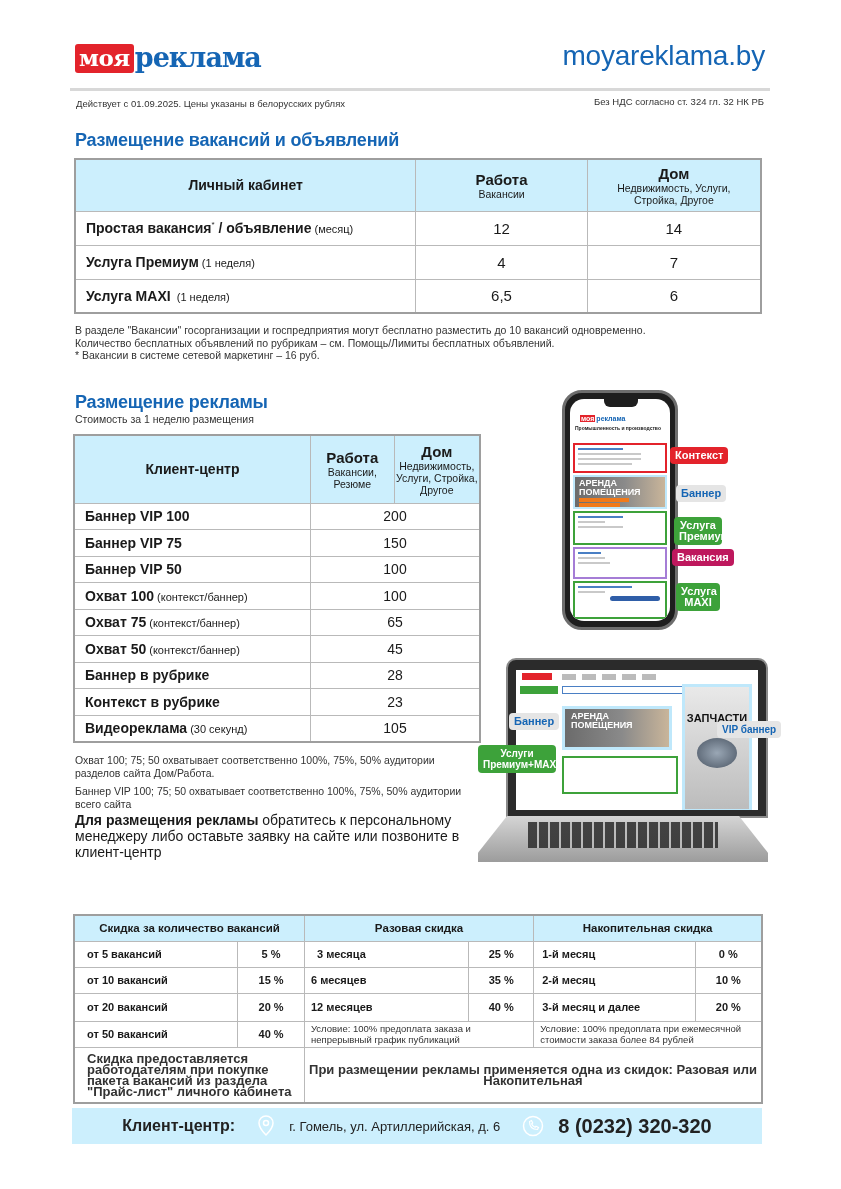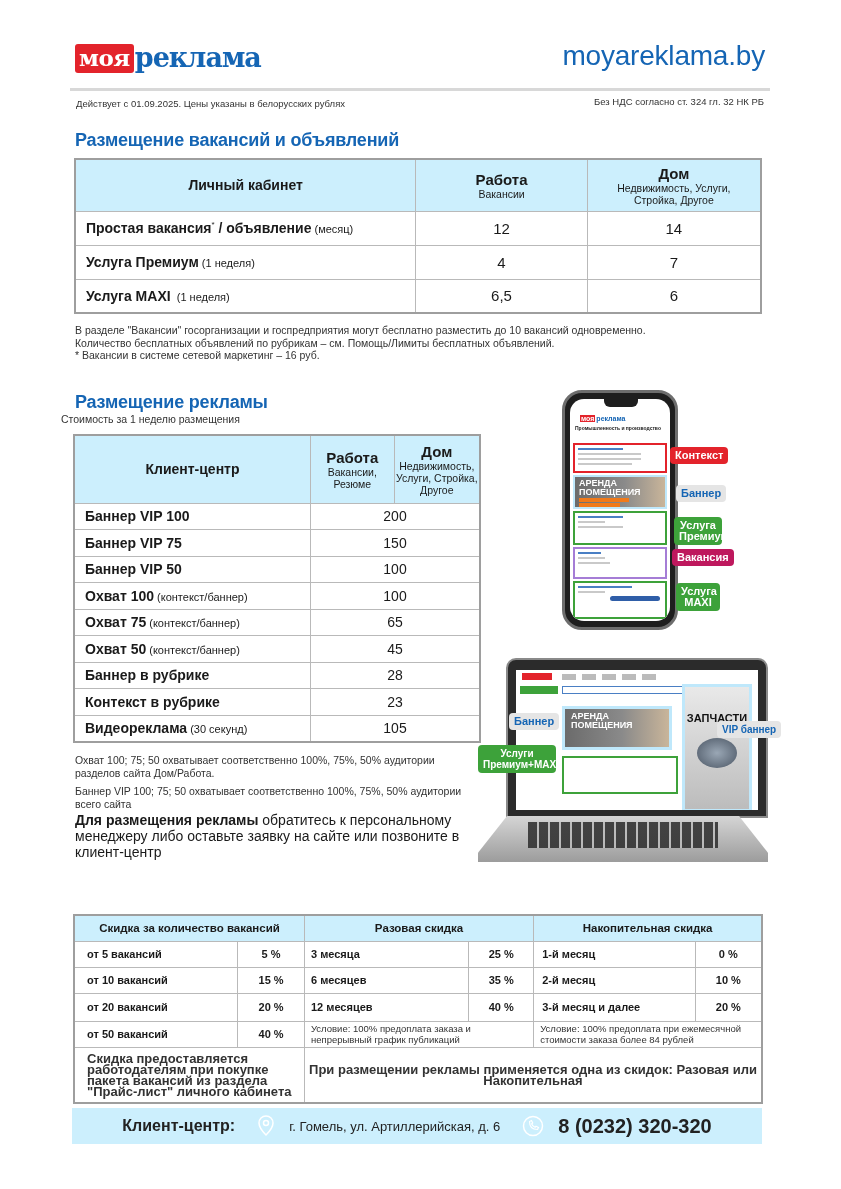--- a/index.html
+++ b/index.html
@@ -32,21 +32,21 @@
   .t1 .h-col .small { font-size: 10.5px; font-weight: normal; display: block; line-height: 12px; }
   .t1 td { height: 34px; font-size: 15px; }
   .t1 td.name { padding-left: 10px; font-weight: bold; font-size: 14px; }
   .t1 td.name .note { font-weight: normal; font-size: 11px; }
   .t1 td.name sup { font-size: 8px; font-weight: normal; }
   .t1 td.val { text-align: center; }
 
   .notes1 { left: 75px; top: 324px; font-size: 10.5px; line-height: 12.5px; color: #333; }
 
   .sec2-title { left: 75px; top: 392px; }
-  .sec2-sub { left: 61px; top: 413px; font-size: 10.5px; color: #333; }
+  .sec2-sub { left: 75px; top: 413px; font-size: 10.5px; color: #333; }
 
   
   .t2 { left: 73px; top: 434px; width: 408px; }
   .t2 th { height: 68px; text-align: center; vertical-align: middle; }
   .t2 .h-main { font-size: 14px; font-weight: bold; }
   .t2 .big { font-size: 15px; font-weight: bold; display: block; line-height: 17px; }
   .t2 .small { font-size: 10.5px; font-weight: normal; display: block; line-height: 12px; }
   .t2 td { height: 26.5px; font-size: 14px; }
   .t2 td.name { padding-left: 10px; font-weight: bold; }
   .t2 td.name .note { font-weight: normal; font-size: 11px; }
@@ -308,21 +308,21 @@
   </colgroup>
   <tbody>
       <tr>
     <th colspan="2">Скидка за количество вакансий</th>
     <th colspan="2">Разовая скидка</th>
     <th colspan="2">Накопительная скидка</th>
   </tr>
   <tr>
     <td>от 5 вакансий</td>
     <td class="pct">5 %</td>
-    <td style="padding-left:6px">3 месяца</td>
+    <td style="">3 месяца</td>
     <td class="pct">25 %</td>
     <td style="padding-left:8px">1-й месяц</td>
     <td class="pct">0 %</td>
   </tr>
   <tr>
     <td>от 10 вакансий</td>
     <td class="pct">15 %</td>
     <td style="padding-left:6px">6 месяцев</td>
     <td class="pct">35 %</td>
     <td style="padding-left:8px">2-й месяц</td>

